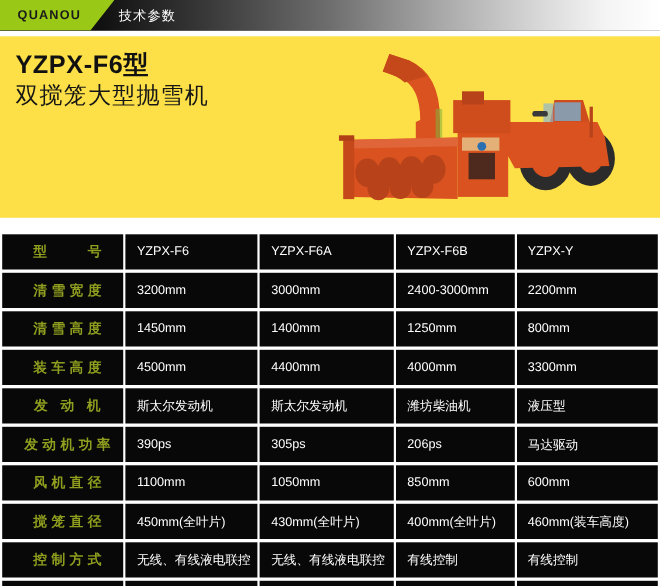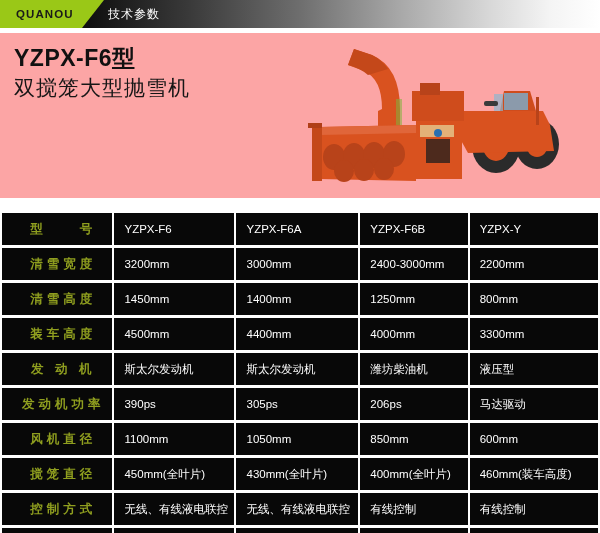--- a/index.html
+++ b/index.html
@@ -63,21 +63,21 @@
     color: #ffffff;
     letter-spacing: 1px;
   }
 
   
   .hero {
     position: relative;
     margin-top: 5px;
     width: 600px;
     height: 165px;
-    background: #fca5a5;
+    background: #fde047;
     overflow: hidden;
   }
   .hero-text {
     position: absolute;
     left: 14px;
     top: 12px;
   }
   .hero-title {
     font-size: 23px;
     font-weight: bold;

